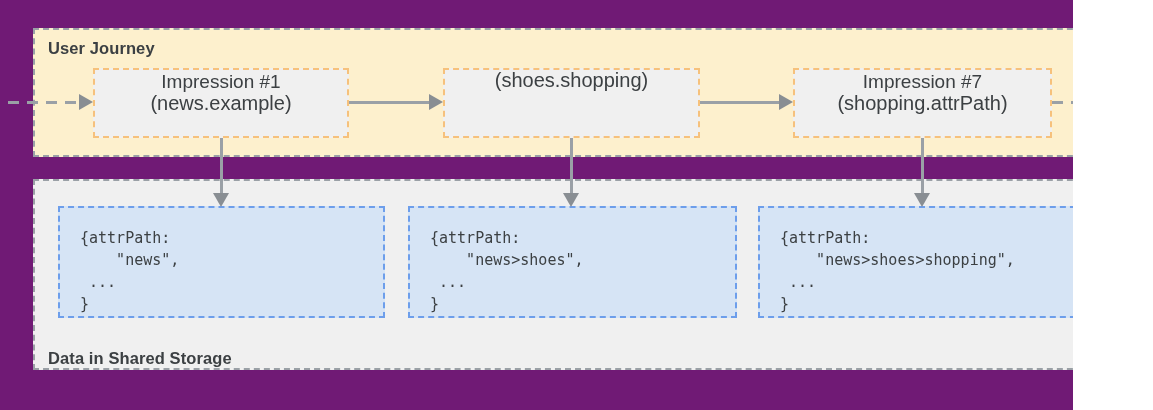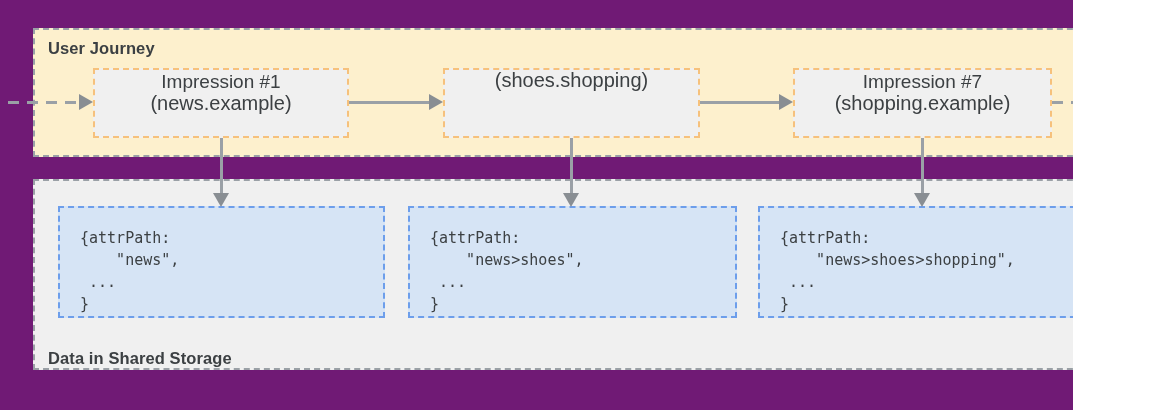--- a/index.html
+++ b/index.html
@@ -154,21 +154,21 @@
 
   <div class="impression imp-1">
     <div class="imp-title">Impression #1</div>
     <div class="imp-site">(news.example)</div>
   </div>
   <div class="impression imp-2">
     <div class="imp-site">(shoes.shopping)</div>
   </div>
   <div class="impression imp-3">
     <div class="imp-title">Impression #7</div>
-    <div class="imp-site">(shopping.example)</div>
+    <div class="imp-site">(shopping.attrPath)</div>
   </div>
 
   <div class="entry entry-1">
     <pre>{attrPath:
     "news",
  ...
 }</pre>
   </div>
   <div class="entry entry-2">
     <pre>{attrPath:

